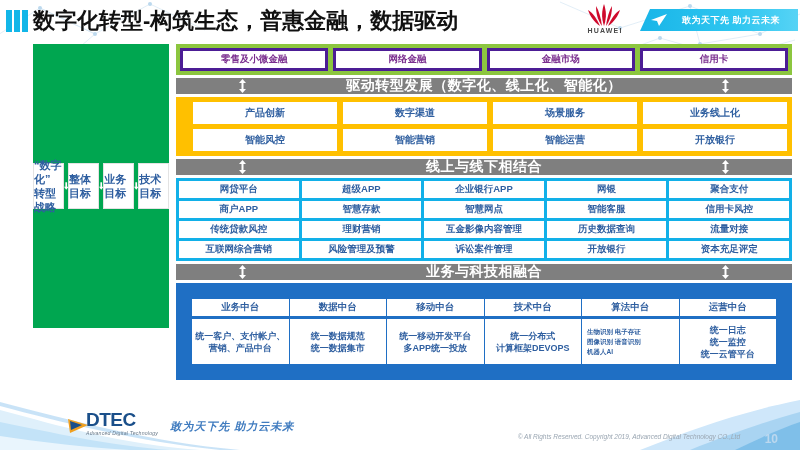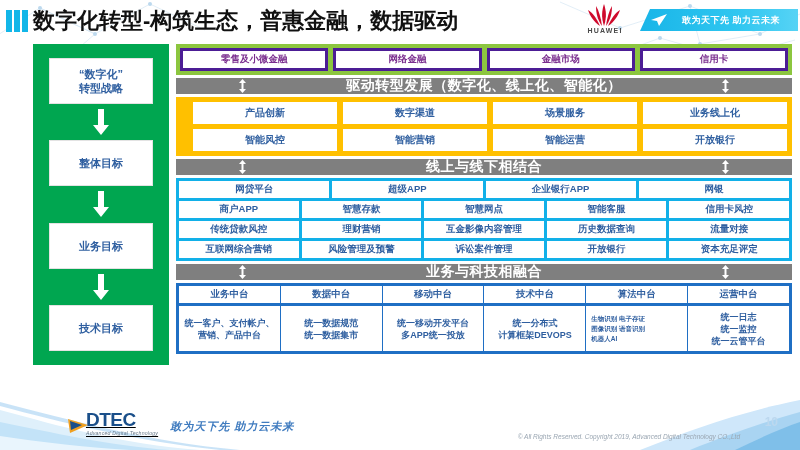--- a/index.html
+++ b/index.html
@@ -20,22 +20,22 @@
   .huawei{position:absolute;left:578px;top:3px;width:54px;height:36px;text-align:center;}
   .huawei .petals{width:52px;height:24px;display:block;}
   .huawei .hw-text{font-size:7px;font-weight:bold;letter-spacing:1.2px;color:#4a4a4a;margin-top:0px;}
   .ribbon{position:absolute;left:640px;top:9px;width:158px;height:22px;
     background:linear-gradient(90deg,#19b5e8,#2fc6f0 60%,#56d3f5);
     clip-path:polygon(10px 0,158px 0,158px 22px,0 22px);
     display:flex;align-items:center;}
   .ribbon .arrow{margin-left:10px;width:18px;height:14px;}
   .ribbon .rtext{color:#ffffff;font-size:9px;font-weight:bold;margin-left:14px;letter-spacing:.5px;white-space:nowrap;}
   
-  .left-col{position:absolute;left:33px;top:44px;width:136px;height:321px;background:#00a650;
-    display:flex;flex-direction:column;align-items:center;justify-content:space-between;padding:14px 0;box-sizing:border-box;}
+  .left-col{position:absolute;left:33px;top:44px;width:136px;height:284px;background:#00a650;
+    display:flex;flex-direction:row;align-items:center;justify-content:space-between;padding:14px 0;box-sizing:border-box;}
   .lbox{width:102px;height:44px;background:#ffffff;border:1px solid #e3e3e3;color:#2f5fa0;
     font-size:11px;font-weight:bold;display:flex;flex-direction:column;align-items:center;justify-content:center;line-height:14px;}
   .ldown{width:16px;height:26px;}
   
   .right{position:absolute;left:176px;top:44px;width:616px;}
   .band{width:616px;box-sizing:border-box;}
   
   .green-band{background:#8cc63f;padding:4px;display:flex;gap:5px;}
   .green-band .cell{flex:1;background:#ffffff;height:17px;display:flex;align-items:center;justify-content:center;
     color:#7a2e8e;font-size:9.5px;font-weight:bold;border:3px solid #4c1d95;}
@@ -50,38 +50,38 @@
   .orange-band{background:#ffc000;padding:5px;display:flex;flex-direction:column;gap:5px;}
   .orange-band .row{display:flex;gap:6px;padding-left:12px;}
   .orange-band .cell{flex:1;background:#ffffff;height:22px;display:flex;align-items:center;justify-content:center;
     color:#2f5fa0;font-size:10px;font-weight:bold;}
   
   .blue-band{background:#12b0e8;padding:3px;display:flex;flex-direction:column;gap:3px;}
   .blue-band .row{display:flex;gap:3px;}
   .blue-band .cell{flex:1;background:#ffffff;height:17px;display:flex;align-items:center;justify-content:center;
     color:#2f5fa0;font-size:9.5px;font-weight:bold;}
   
-  .navy-band{background:#1f6fc4;padding:3px;display:flex;gap:1px;}
+  .navy-band{background:#1f6fc4;padding:16px;display:flex;gap:1px;}
   .navy-band .col{flex:1;display:flex;flex-direction:column;gap:3px;}
   .navy-band .head{background:#ffffff;height:17px;display:flex;align-items:center;justify-content:center;
     color:#2f5fa0;font-size:9.5px;font-weight:bold;}
   .navy-band .body{background:#ffffff;height:45px;display:flex;align-items:center;justify-content:center;
     color:#2f5fa0;font-size:9px;font-weight:bold;line-height:12px;text-align:center;padding:2px 3px;box-sizing:border-box;}
   .navy-band .body.algo{font-size:6.5px;line-height:10px;text-align:left;justify-content:flex-start;padding-left:5px;}
   
   .footer{position:absolute;left:0;bottom:0;width:800px;height:58px;overflow:hidden;}
   .footer svg{position:absolute;left:0;bottom:0;}
   .dtec{position:absolute;left:86px;bottom:14px;display:flex;align-items:flex-end;}
-  .dtec .logo-wrap{position:relative;text-decoration:underline;}
+  .dtec .logo-wrap{position:relative;}
   .dtec .dtec-text{font-size:19px;font-weight:bold;color:#1a4f8a;letter-spacing:-.5px;line-height:19px;}
   .dtec .dtec-sub{font-size:5.2px;color:#6a7a8a;letter-spacing:.2px;margin-top:1px;font-style:italic;}
   .dtec .tri{position:absolute;left:-18px;bottom:3px;width:20px;height:16px;}
   .dtec .slogan{margin-left:12px;font-size:11px;color:#3f7bbf;font-style:italic;font-weight:bold;letter-spacing:1px;padding-bottom:2px;}
   .copy{position:absolute;right:60px;bottom:10px;font-size:6.5px;color:#9aa6b2;font-style:italic;white-space:nowrap;}
-  .pageno{position:absolute;right:22px;bottom:21px;font-size:12px;font-weight:bold;color:#bcd8ef;}
+  .pageno{position:absolute;right:22px;bottom:4px;font-size:12px;font-weight:bold;color:#bcd8ef;}
 </style>
 </head>
 <body>
 
 <div class="net-bg">
   <svg width="800" height="68" viewBox="0 0 800 68">
     <g stroke="#cfe3f2" stroke-width="0.6" fill="none">
       <path d="M-10 40 L40 8 L95 34 L150 4 L205 30"></path>
       <path d="M560 2 L620 28 L690 6 L760 34 L800 14"></path>
       <path d="M600 60 L660 38 L730 58 L795 40"></path>
@@ -203,20 +203,21 @@
       <path d="M4.5 0 L8 4 H5.5 V10 H8 L4.5 14 L1 10 H3.5 V4 H1 Z" fill="#ffffff"></path>
     </svg>
   </div>
 
   <div class="band blue-band">
     <div class="row">
       <div class="cell">网贷平台</div>
       <div class="cell">超级APP</div>
       <div class="cell">企业银行APP</div>
       <div class="cell">网银</div>
+      <div class="cell">聚合支付</div>
     </div>
     <div class="row">
       <div class="cell">商户APP</div>
       <div class="cell">智慧存款</div>
       <div class="cell">智慧网点</div>
       <div class="cell">智能客服</div>
       <div class="cell">信用卡风控</div>
     </div>
     <div class="row">
       <div class="cell">传统贷款风控</div>

